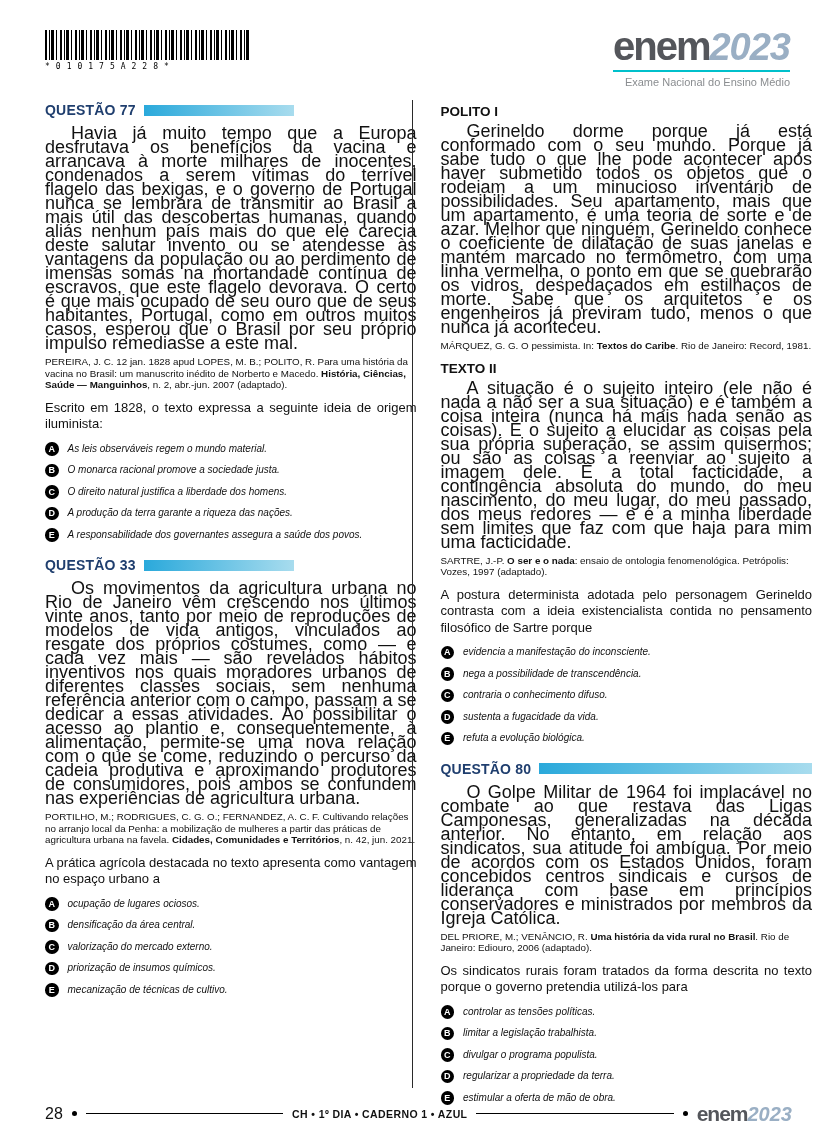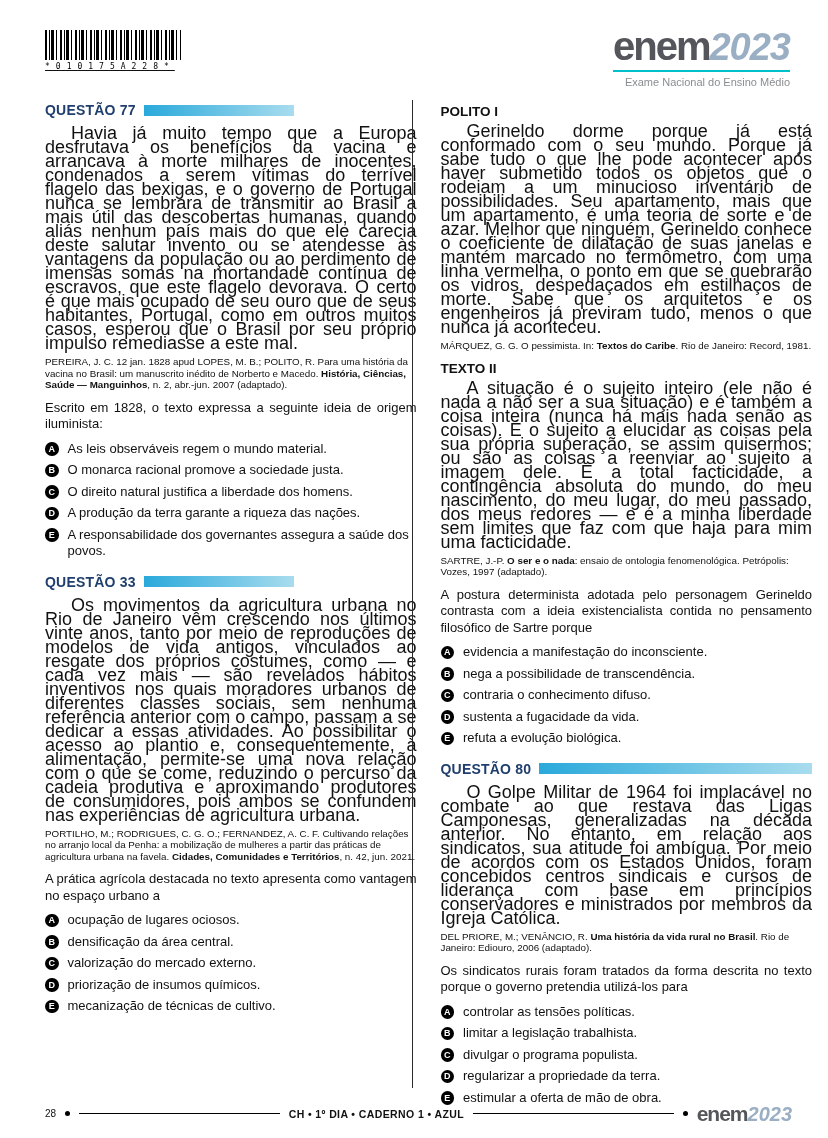--- a/index.html
+++ b/index.html
@@ -2,21 +2,21 @@
 <html lang="pt-BR"><head>
 <meta charset="utf-8">
 <style>
   * { margin:0; padding:0; box-sizing:border-box; }
   html,body { background:#ffffff; }
   body { font-family:"Liberation Sans", sans-serif; color:#111; }
   .page { position:relative; width:828px; height:1138px; background:#fff; margin:0 auto; overflow:hidden; }
 
   
   .header { display:flex; justify-content:space-between; align-items:flex-start; padding:26px 38px 0 45px; height:100px; }
-  .barcode-block { width:136px; padding-top:4px;text-decoration:underline; }
+  .barcode-block { width:204px; padding-top:4px; }
   .barcode { height:30px; width:100%;
     background:repeating-linear-gradient(to right,
       #000 0px,#000 2px, transparent 2px,transparent 4px,
       #000 4px,#000 5px, transparent 5px,transparent 6px,
       #000 6px,#000 9px, transparent 9px,transparent 11px,
       #000 11px,#000 12px, transparent 12px,transparent 15px); }
   .barcode-text { font-family:"DejaVu Sans Mono", monospace; font-size:8px; letter-spacing:6px; margin-top:2px; white-space:nowrap; color:#000; }
   .logo-block { text-align:right; }
   .logo-line { line-height:1; white-space:nowrap; }
   .logo-enem { font-size:40px; font-weight:bold; color:#54565b; letter-spacing:-2px; }
@@ -39,25 +39,25 @@
   .q-body { font-size:18px; line-height:14px; text-align:justify; text-indent:26px; }
   .texto-label { font-weight:bold; font-size:13.5px; margin:4px 0 5px; }
   .citation { font-size:9.8px; line-height:11.5px; margin:6px 0 9px; }
   .citation b { font-weight:bold; }
   .q-prompt { font-size:13px; line-height:16.5px; text-align:justify; margin:8px 0 8px; }
   .options { list-style:none; }
   .option { display:flex; align-items:flex-start; gap:9px; margin-bottom:5px; }
   .opt-circle { flex:0 0 auto; width:13.5px; height:13.5px; margin-top:1.5px; border-radius:50%;
     background:#000; color:#fff; font-size:9px; font-weight:bold;
     display:flex; align-items:center; justify-content:center; }
-  .opt-text { flex:1; font-size:13px; line-height:16.5px; }
+  .opt-text { flex:1; font-size:10px; line-height:16.5px;font-style:italic; }
 
   
   .footer { position:absolute; left:45px; right:36px; bottom:14px; display:flex; align-items:center; gap:9px; }
-  .page-num { font-size:10px; }
+  .page-num { font-size:16px; }
   .f-dot { width:5px; height:5px; border-radius:50%; background:#000; flex:0 0 auto; }
   .f-line { flex:1; height:1px; background:#000; }
   .f-center { font-size:10.5px; font-weight:bold; letter-spacing:.4px; white-space:nowrap; }
   .f-logo { white-space:nowrap; line-height:1; }
   .f-logo-enem { font-size:21px; font-weight:bold; color:#54565b; letter-spacing:-1px; }
   .f-logo-year { font-size:20px; font-style:italic; font-weight:600; color:#9aafc4; }
 </style>
 </head>
 <body>
 

